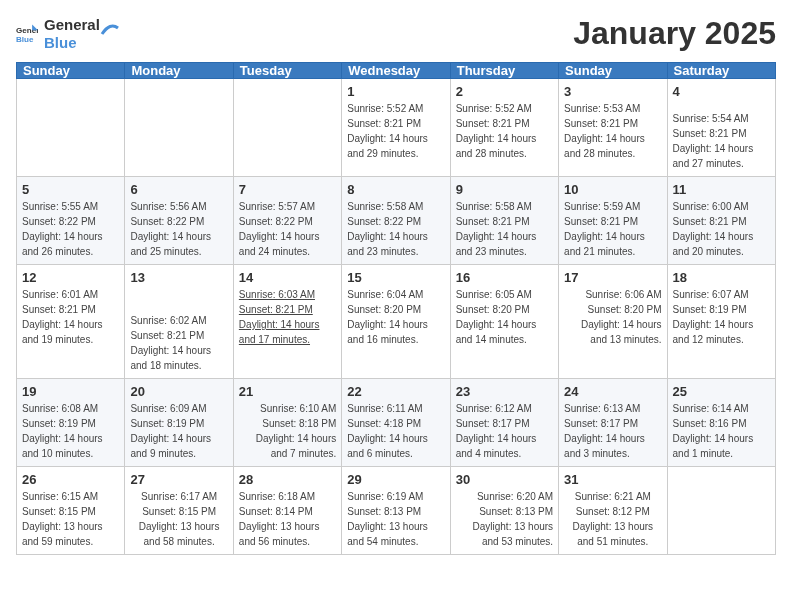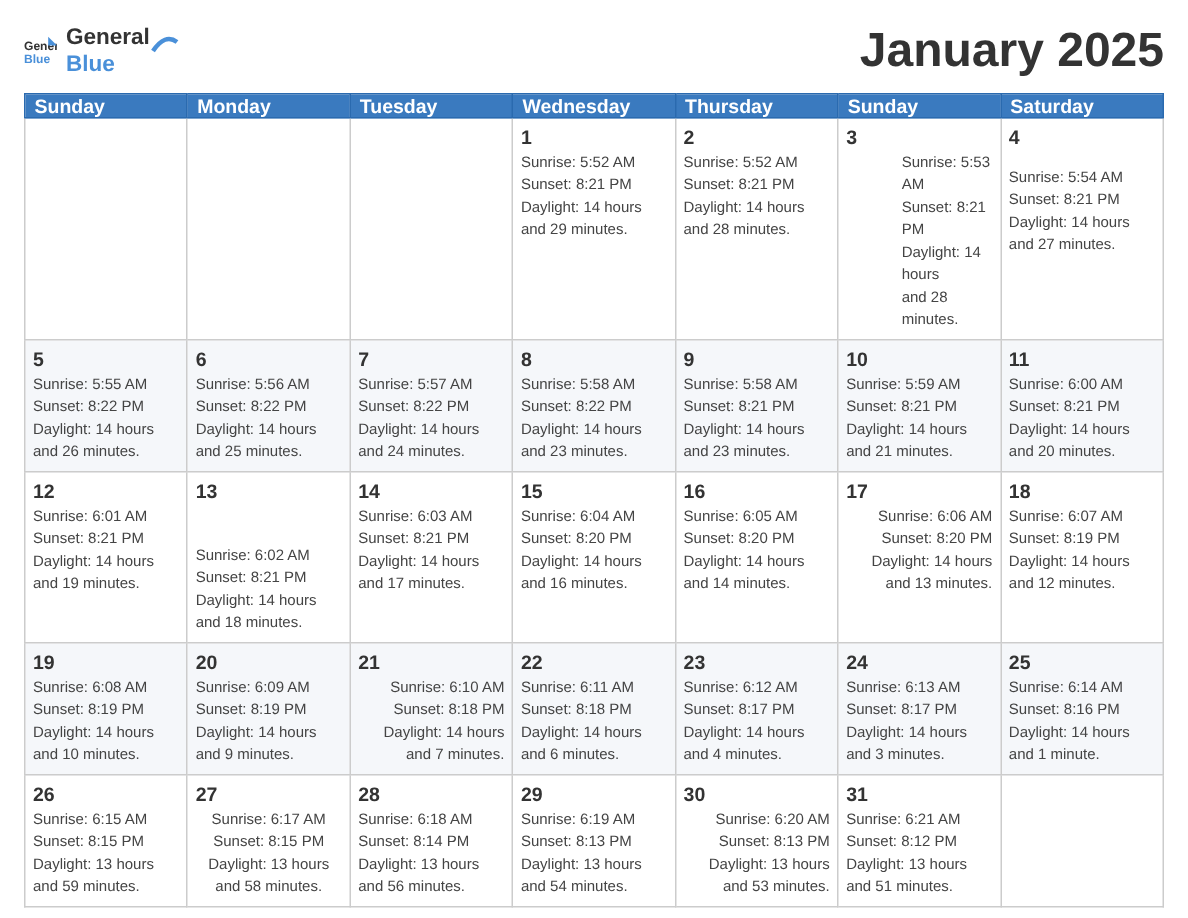--- a/index.html
+++ b/index.html
@@ -134,21 +134,21 @@
         </td>
         <td>
           <span class="day-number">2</span>
           <div class="day-info" style="white-space: pre-line;">Sunrise: 5:52 AM
 Sunset: 8:21 PM
 Daylight: 14 hours
 and 28 minutes.</div>
         </td>
         <td>
           <span class="day-number">3</span>
-          <div class="day-info" style="white-space: pre-line; margin-left: 37px;">Sunrise: 5:53 AM
+          <div class="day-info" style="white-space: pre-line;">Sunrise: 5:53 AM
 Sunset: 8:21 PM
 Daylight: 14 hours
 and 28 minutes.</div>
         </td>
         <td>
           <span class="day-number">4</span>
           <div class="day-info" style="white-space: pre-line; margin-top: 12px;">Sunrise: 5:54 AM
 Sunset: 8:21 PM
 Daylight: 14 hours
 and 27 minutes.</div>
@@ -215,21 +215,21 @@
         </td>
         <td>
           <span class="day-number">13</span>
           <div class="day-info" style="white-space: pre-line; margin-top: 28px;">Sunrise: 6:02 AM
 Sunset: 8:21 PM
 Daylight: 14 hours
 and 18 minutes.</div>
         </td>
         <td>
           <span class="day-number">14</span>
-          <div class="day-info" style="white-space: pre-line;">Sunrise: 6:03 AM
+          <div class="day-info" style="white-space: pre-line; text-decoration: underline;">Sunrise: 6:03 AM
 Sunset: 8:21 PM
 Daylight: 14 hours
 and 17 minutes.</div>
         </td>
         <td>
           <span class="day-number">15</span>
           <div class="day-info" style="white-space: pre-line;">Sunrise: 6:04 AM
 Sunset: 8:20 PM
 Daylight: 14 hours
 and 16 minutes.</div>
@@ -274,21 +274,21 @@
         <td>
           <span class="day-number">21</span>
           <div class="day-info" style="white-space: pre-line; text-align: right;">Sunrise: 6:10 AM
 Sunset: 8:18 PM
 Daylight: 14 hours
 and 7 minutes.</div>
         </td>
         <td>
           <span class="day-number">22</span>
           <div class="day-info" style="white-space: pre-line;">Sunrise: 6:11 AM
-Sunset: 8:18 PM
+Sunset: 4:18 PM
 Daylight: 14 hours
 and 6 minutes.</div>
         </td>
         <td>
           <span class="day-number">23</span>
           <div class="day-info" style="white-space: pre-line;">Sunrise: 6:12 AM
 Sunset: 8:17 PM
 Daylight: 14 hours
 and 4 minutes.</div>
         </td>
@@ -338,21 +338,21 @@
         </td>
         <td>
           <span class="day-number">30</span>
           <div class="day-info" style="white-space: pre-line; text-align: right;">Sunrise: 6:20 AM
 Sunset: 8:13 PM
 Daylight: 13 hours
 and 53 minutes.</div>
         </td>
         <td>
           <span class="day-number">31</span>
-          <div class="day-info" style="white-space: pre-line;">Sunrise: 6:21 AM
+          <div class="day-info" style="white-space: pre-line; text-align: center;">Sunrise: 6:21 AM
 Sunset: 8:12 PM
 Daylight: 13 hours
 and 51 minutes.</div>
         </td>
         <td class="empty-cell"></td>
       </tr>
     </tbody>
 </table>
 
 </body></html>

